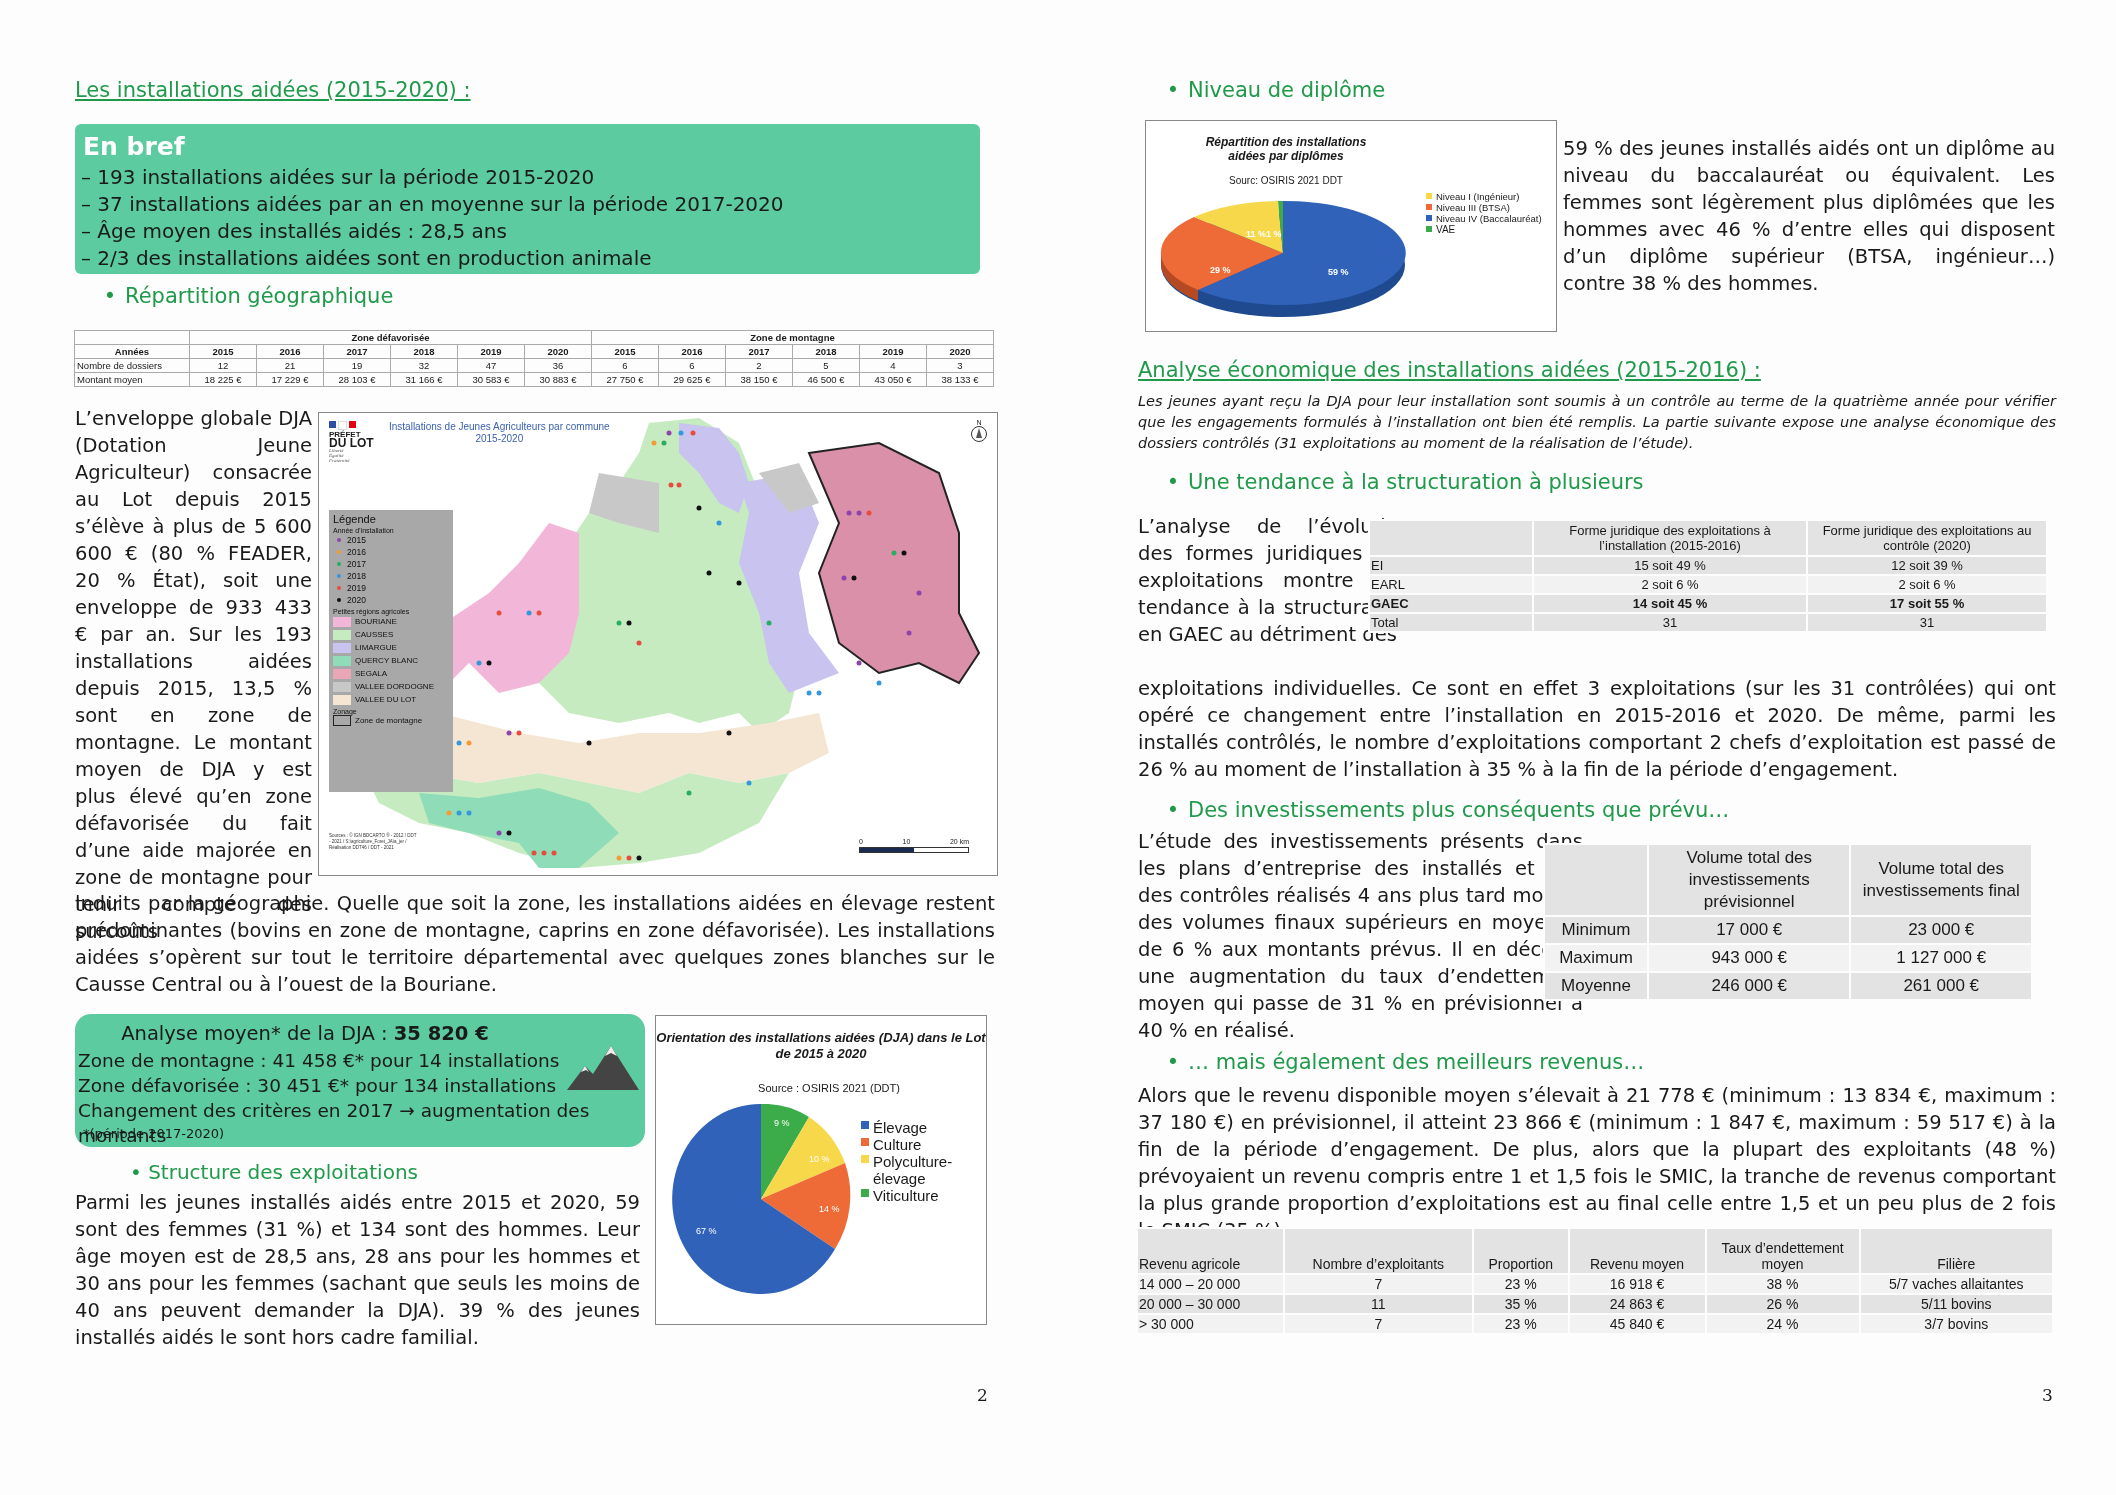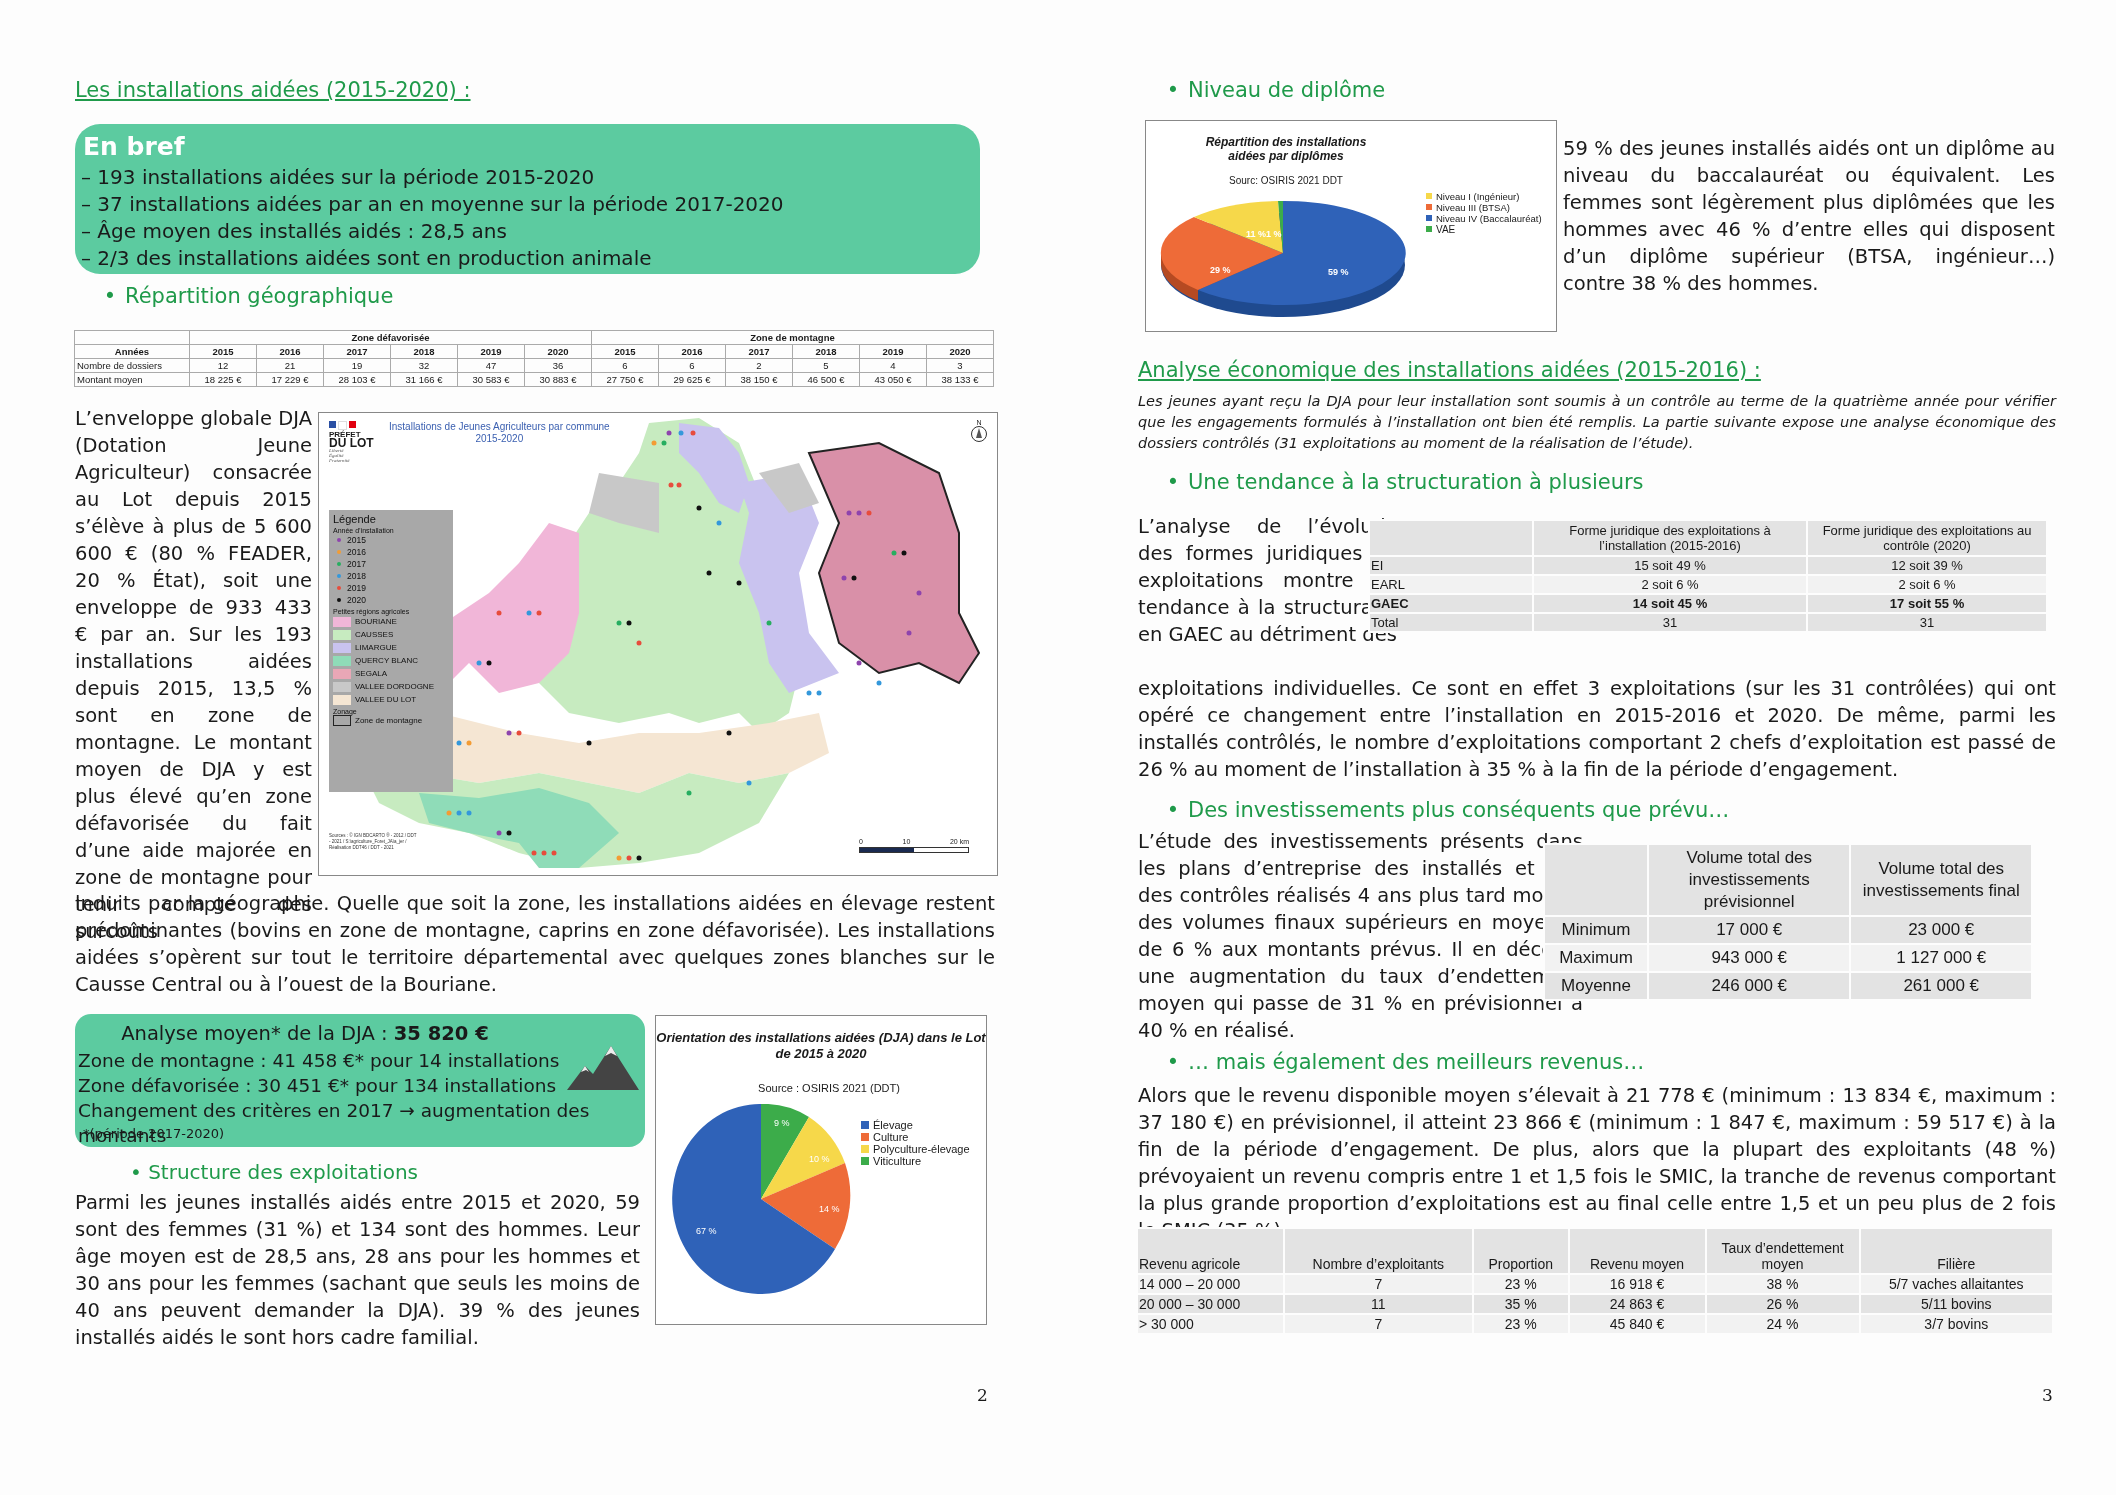--- a/index.html
+++ b/index.html
@@ -5,34 +5,34 @@
   html,body{margin:0;padding:0;}
   body{width:2116px;height:1495px;background:#fdfdfd;font-family:"DejaVu Sans","Liberation Sans",sans-serif;color:#1a1a1a;position:relative;overflow:hidden;}
   .page{position:absolute;top:0;height:1495px;}
   .p-left{left:0;width:1058px;}
   .p-right{left:1058px;width:1058px;}
   .abs{position:absolute;}
   .h-underline{color:#1f9a4a;text-decoration:underline;font-size:21px;}
   .bullet-h{color:#1f9a4a;font-size:21px;}
   .bullet-h .dot{display:inline-block;width:30px;text-align:center;}
   .body-text{font-size:19.5px;line-height:27px;text-align:justify;}
-  .green-box{background:#5ccba0;border-radius:25px;}
+  .green-box{background:#5ccba0;border-radius:6px;}
   .enbref-title{color:#fff;font-weight:bold;font-size:25px;}
   .enbref-line{font-size:20px;line-height:27px;}
   table{border-collapse:collapse;}
   .t-small{font-family:"Liberation Sans",sans-serif;font-size:9.5px;}
   .t-small td{border:1px solid #aaa;padding:0 2px;text-align:center;height:13px;}
   .t-small td.l{text-align:left;}
   .t-small .b{font-weight:bold;}
   .t-gray{font-family:"Liberation Sans",sans-serif;}
   .t-gray td{background:#e3e3e3;border:2px solid #fdfdfd;text-align:center;}
   .t-gray tr.alt td{background:#f2f2f2;}
   .t-gray td.l{text-align:left;}
   .chart-frame{border:1.5px solid #888;background:#fff;}
-  .legend-item{font-family:"Liberation Sans",sans-serif;font-size:11px;display:flex;align-items:flex-start;gap:4px;}
+  .legend-item{font-family:"Liberation Sans",sans-serif;font-size:15px;display:flex;align-items:flex-start;gap:4px;}
   .sw{display:inline-block;width:8px;height:8px;margin-top:2px;flex:none;}
   .pageno{font-family:"DejaVu Serif",serif;font-size:17px;}
 </style>
 </head>
 <body>
 
 <div class="page p-left">
 
   <div class="abs h-underline" style="left:75px;top:78px;">Les installations aidées (2015-2020) :</div>
 

